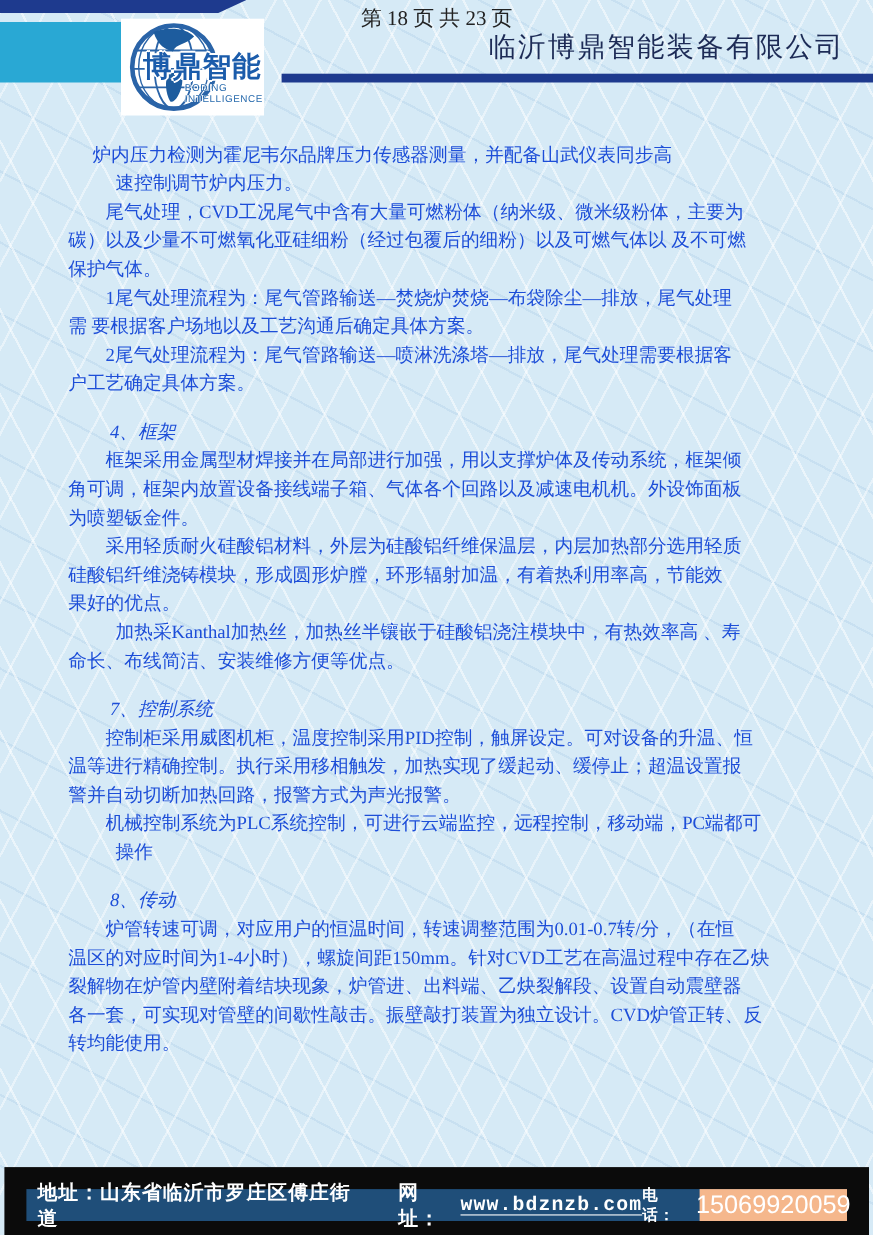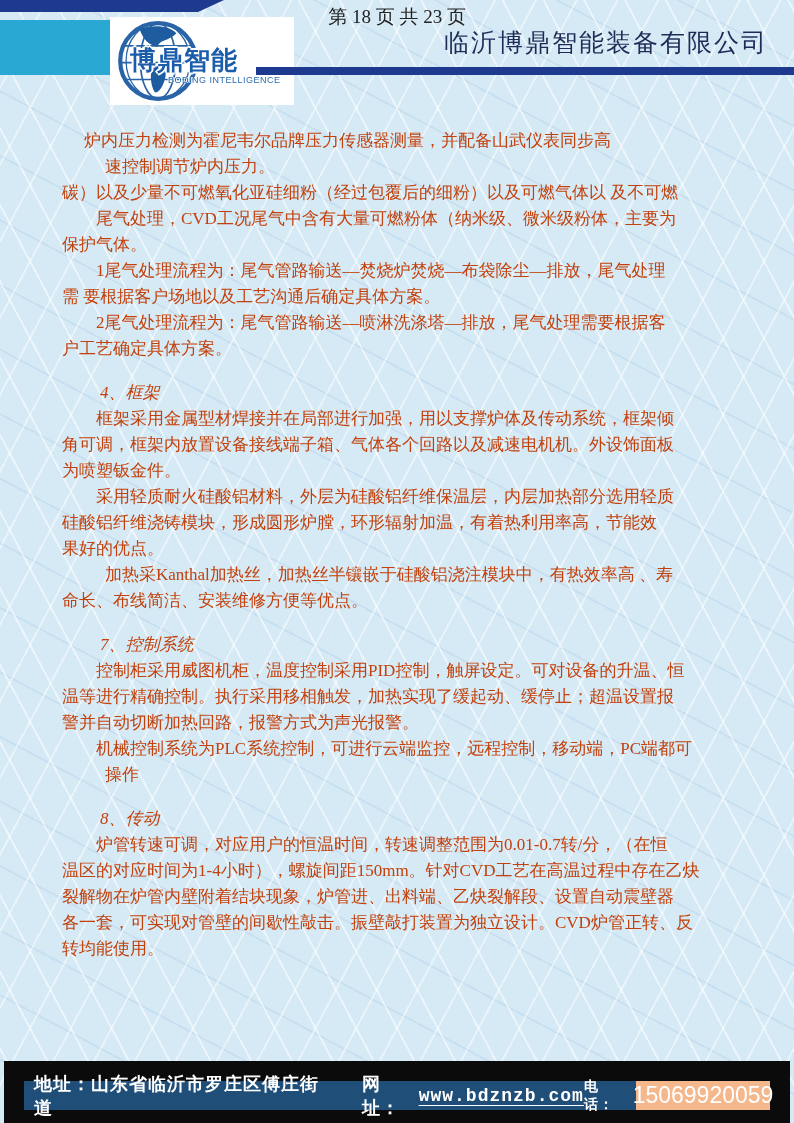--- a/index.html
+++ b/index.html
@@ -33,21 +33,21 @@
     font-family:"Liberation Serif","DejaVu Serif",serif;
     font-size:19px; color:#222;
   }
   .company-name {
     position:absolute; right:26px; top:26px;
     font-family:"Liberation Serif","DejaVu Serif",serif;
     font-size:25px; color:#1d2b56; letter-spacing:2px;
   }
   
   .logo-box {
-    position:absolute; left:110px; top:17px; width:184px; height:88px;
+    position:absolute; left:110px; top:17px; width:130px; height:88px;
     background:#ffffff;
   }
   .logo-globe { position:absolute; left:6px; top:2px; width:84px; height:84px; }
   .logo-cn {
     position:absolute; left:20px; top:26px;
     font-family:"Liberation Sans","DejaVu Sans",sans-serif;
     font-size:26px; font-weight:bold; color:#1b5cab; letter-spacing:1px;
     text-shadow:2px 0 0 #fff,-2px 0 0 #fff,0 2px 0 #fff,0 -2px 0 #fff,1px 1px 0 #fff,-1px -1px 0 #fff;
   }
   .logo-en {
@@ -55,21 +55,21 @@
     font-family:"Liberation Sans","DejaVu Sans",sans-serif;
     font-size:9px; color:#2a6cae; letter-spacing:0.5px;
     text-shadow:1px 0 0 #fff,-1px 0 0 #fff;
   }
   
   .doc-body {
     position:absolute; left:62px; top:128px; width:676px;
   }
   .bl {
     font-family:"Liberation Serif","DejaVu Serif",serif;
-    font-size:17px; line-height:26px; color:#c2410c;
+    font-size:17px; line-height:26px; color:#1d4ed8;
     white-space:pre-wrap;
   }
   .i1 { padding-left:22px; }
   .i2 { padding-left:34px; }
   .i3 { padding-left:43px; }
   .s  { padding-left:38px;font-style:italic; }
   .f  { padding-left:0; }
   .gap { height:18px; }
   
   .footer-bar {
@@ -121,22 +121,22 @@
   <div class="logo-en">BODING INTELLIGENCE</div>
 </div>
 
 <div class="company-name">临沂博鼎智能装备有限公司</div>
 
 <div class="header-rule"></div>
 
 <div class="doc-body" id="doc-body">
     <div class="bl i1">炉内压力检测为霍尼韦尔品牌压力传感器测量，并配备山武仪表同步高</div>
     <div class="bl i3">速控制调节炉内压力。</div>
+    <div class="bl i2">尾气处理，CVD工况尾气中含有大量可燃粉体（纳米级、微米级粉体，主要为</div>
     <div class="bl f">碳）以及少量不可燃氧化亚硅细粉（经过包覆后的细粉）以及可燃气体以 及不可燃</div>
-    <div class="bl i2">尾气处理，CVD工况尾气中含有大量可燃粉体（纳米级、微米级粉体，主要为</div>
     <div class="bl f">保护气体。</div>
     <div class="bl i2">1尾气处理流程为：尾气管路输送—焚烧炉焚烧—布袋除尘—排放，尾气处理</div>
     <div class="bl f">需 要根据客户场地以及工艺沟通后确定具体方案。</div>
     <div class="bl i2">2尾气处理流程为：尾气管路输送—喷淋洗涤塔—排放，尾气处理需要根据客</div>
     <div class="bl f">户工艺确定具体方案。</div>
     <div class="gap"></div>
     <div class="bl s">4、框架</div>
     <div class="bl i2">框架采用金属型材焊接并在局部进行加强，用以支撑炉体及传动系统，框架倾</div>
     <div class="bl f">角可调，框架内放置设备接线端子箱、气体各个回路以及减速电机机。外设饰面板</div>
     <div class="bl f">为喷塑钣金件。</div>

